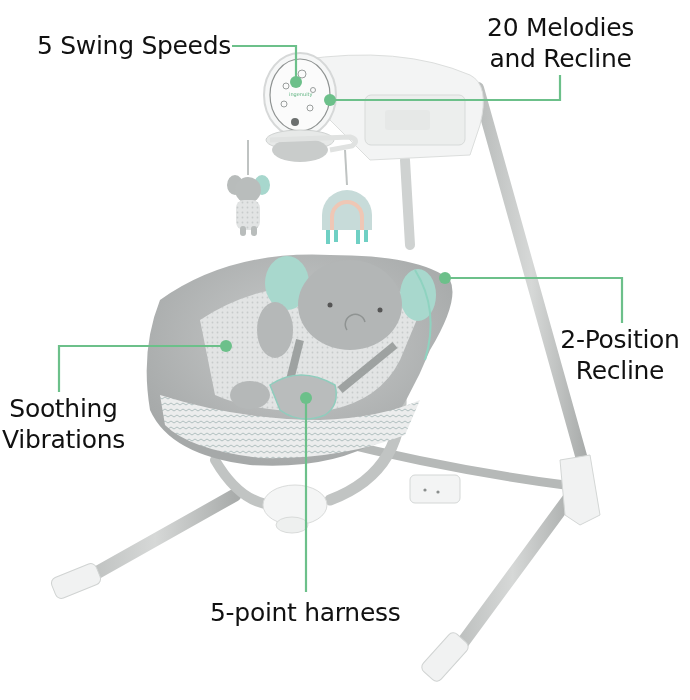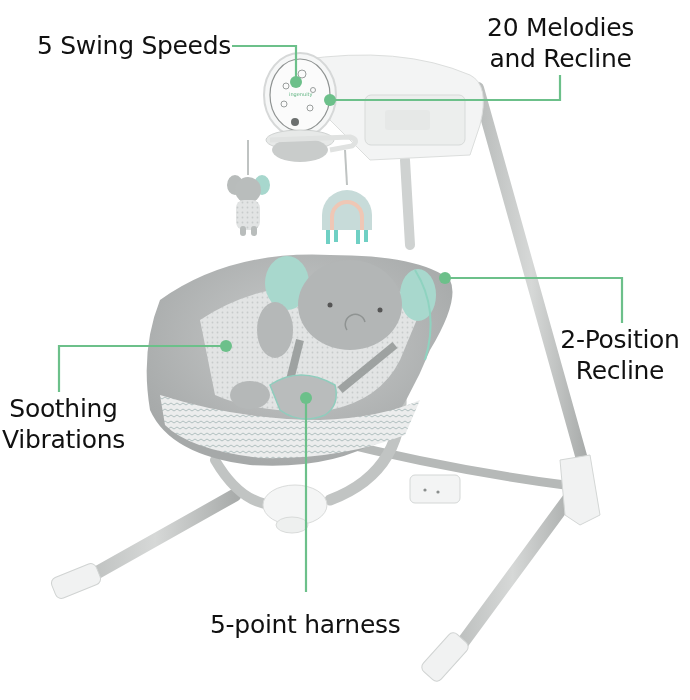--- a/index.html
+++ b/index.html
@@ -163,17 +163,17 @@
   <div class="label center" style="left:540px; top:324px; width:160px;">
     <div>2-Position</div>
     <div>Recline</div>
   </div>
 
   <div class="label center" style="left:-4px; top:393px; width:135px;">
     <div>Soothing</div>
     <div>Vibrations</div>
   </div>
 
-  <div class="label" style="left:210px; top:597px;margin-top:12px;">
+  <div class="label" style="left:210px; top:597px;">
     <div>5-point harness</div>
   </div>
 
 </div>
 
 </body></html>

